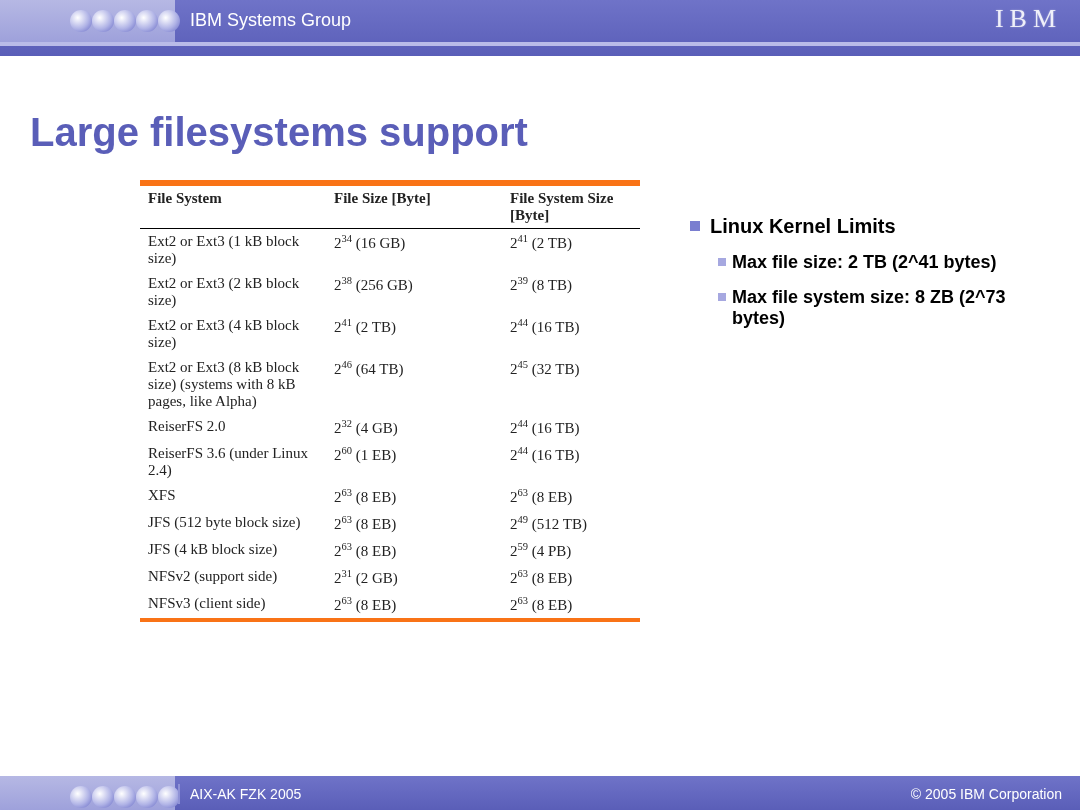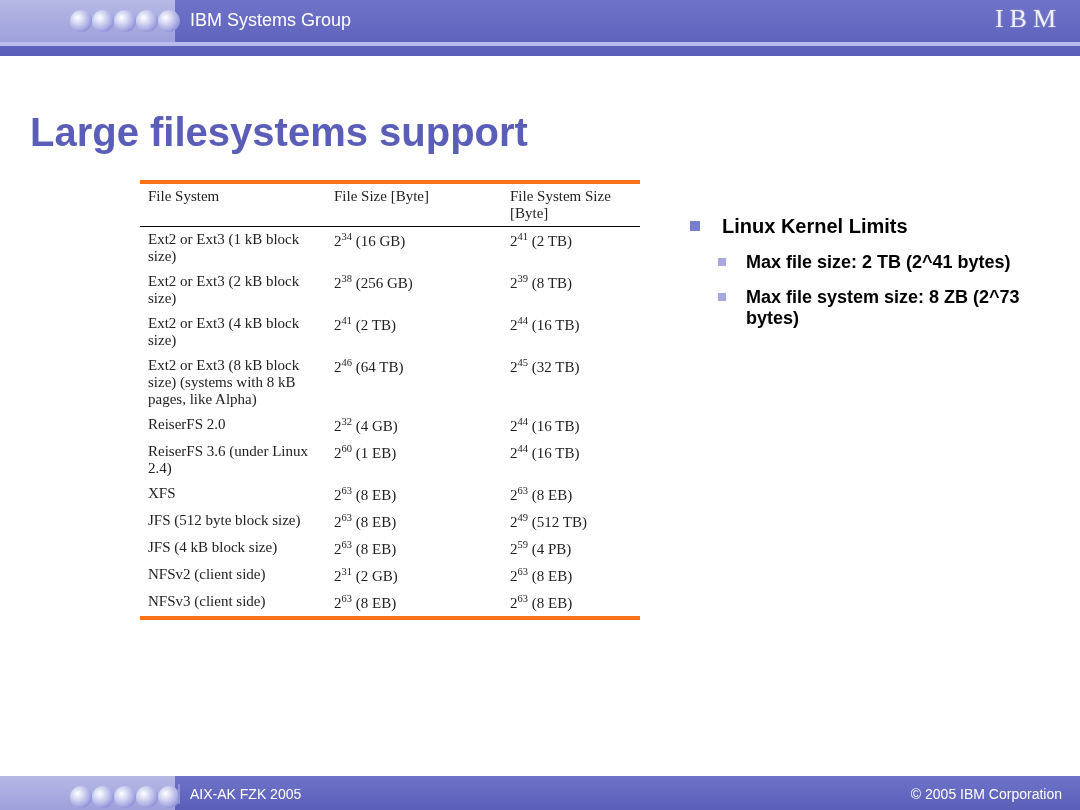--- a/index.html
+++ b/index.html
@@ -17,29 +17,29 @@
   .footer{position:absolute;left:0;right:0;bottom:0;height:34px;background:linear-gradient(#6f73c8,#5a5eb8);color:#fff;font-size:14px}
   .footer-left{position:absolute;left:0;bottom:0;width:175px;height:34px;background:linear-gradient(#b6b8e4,#9ea1db)}
   .footer-beads{position:absolute;bottom:0;left:70px;height:34px;display:flex}
   .footer-label{position:absolute;left:190px;bottom:8px}
   .footer-right{position:absolute;right:18px;bottom:8px}
   .footer .vsep{position:absolute;left:178px;bottom:6px;width:2px;height:20px;background:#8f92d6}
   
   .title{position:absolute;left:30px;top:110px;font-size:40px;font-weight:bold;color:#5a5eb8}
   
   .fs-table{position:absolute;left:140px;top:180px;width:500px;border-collapse:collapse;font-family:"Times New Roman",serif;font-size:15px;color:#222}
-  .fs-table th{text-align:left;font-weight:normal;border-top:4px solid #f97316;border-bottom:1.5px solid #000;padding:4px 8px;vertical-align:top}
+  .fs-table th{text-align:left;font-weight:bold;border-top:6px solid #f97316;border-bottom:1.5px solid #000;padding:4px 8px;vertical-align:top}
   .fs-table td{padding:4px 8px;vertical-align:top;border:0}
   .fs-table tr.bodylast td{border-bottom:4px solid #f97316}
   sup{font-size:.7em;vertical-align:super}
   
   .bullets{position:absolute;left:690px;top:215px;width:360px;font-size:20px;font-weight:bold;color:#000}
-  .b1{display:flex;gap:22px;margin-bottom:14px}
+  .b1{display:flex;gap:10px;margin-bottom:14px}
   .b1 .sq{width:10px;height:10px;background:#7a7ed0;flex:0 0 10px;margin-top:6px}
-  .b2{display:flex;gap:20px;margin:0 0 14px 28px;font-size:18px}
+  .b2{display:flex;gap:6px;margin:0 0 14px 28px;font-size:18px}
   .b2 .sq{width:8px;height:8px;background:#a6a8e0;flex:0 0 8px;margin-top:6px}
 </style>
 </head>
 <body>
 
 <div class="slide">
 
   <div class="topbar">
     <div class="topbar-left"></div>
     <div class="beads">
@@ -104,21 +104,21 @@
           <td>JFS (512 byte block size)</td>
           <td>2<sup>63</sup> (8 EB)</td>
           <td>2<sup>49</sup> (512 TB)</td>
         </tr>
         <tr>
           <td>JFS (4 kB block size)</td>
           <td>2<sup>63</sup> (8 EB)</td>
           <td>2<sup>59</sup> (4 PB)</td>
         </tr>
         <tr>
-          <td>NFSv2 (client side)</td>
+          <td>NFSv2 (support side)</td>
           <td>2<sup>31</sup> (2 GB)</td>
           <td>2<sup>63</sup> (8 EB)</td>
         </tr>
         <tr class="bodylast">
           <td>NFSv3 (client side)</td>
           <td>2<sup>63</sup> (8 EB)</td>
           <td>2<sup>63</sup> (8 EB)</td>
         </tr>
       </tbody>
   </table>

